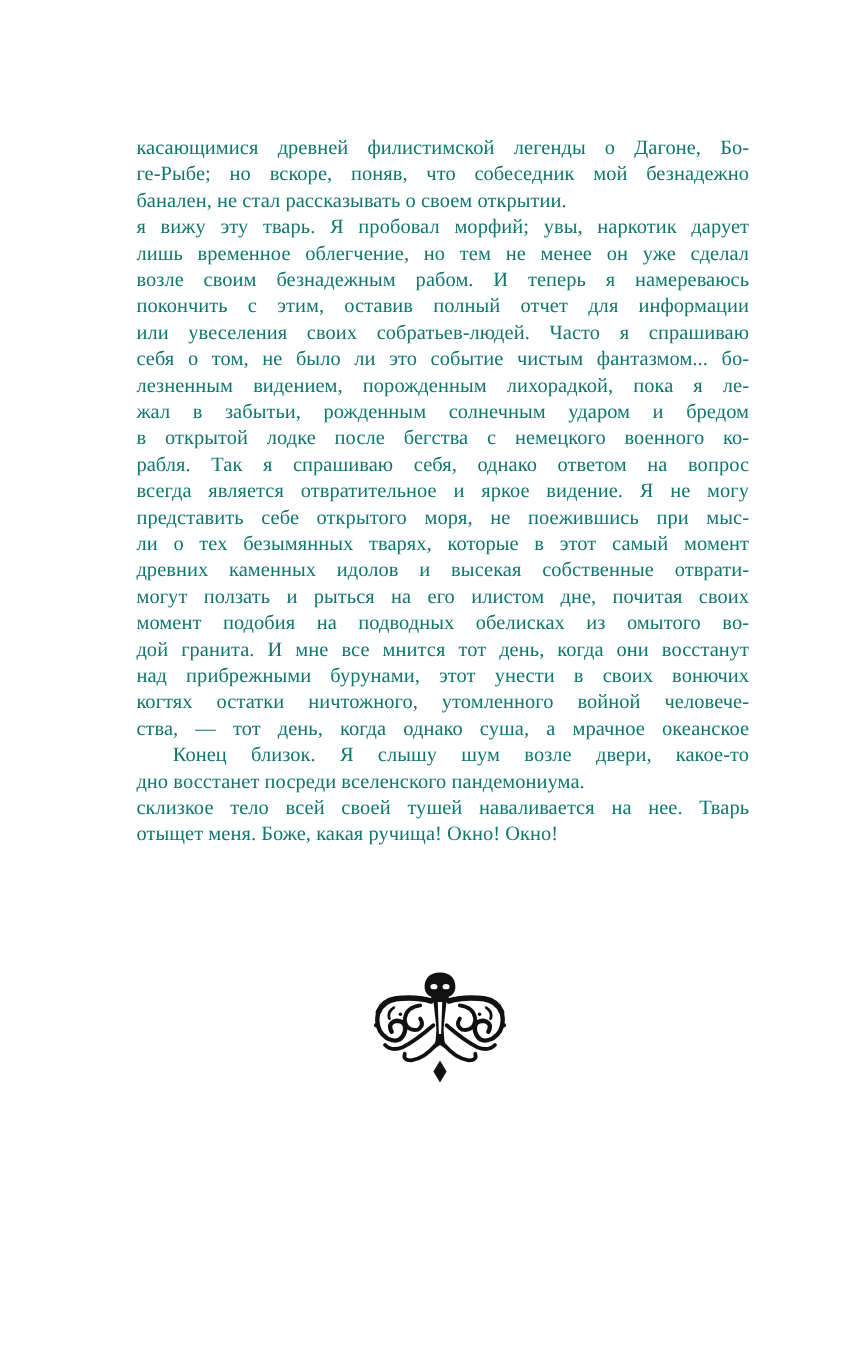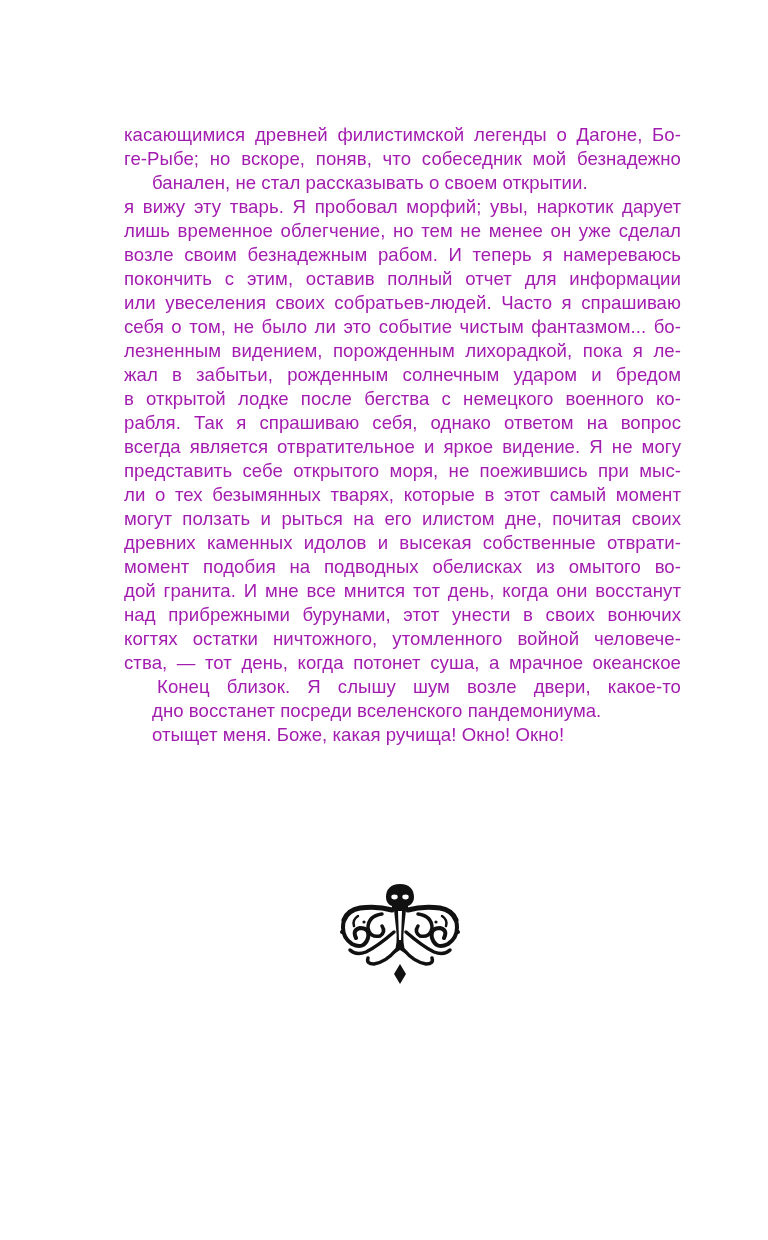--- a/index.html
+++ b/index.html
@@ -1,28 +1,28 @@
 <!DOCTYPE html>
 <html><head>
 <meta charset="utf-8">
 <style>
   html, body { margin: 0; padding: 0; background: #ffffff; }
   body { width: 768px; height: 1240px; position: relative; overflow: hidden; }
   .page { position: absolute; left: 0; top: 0; width: 768px; height: 1240px; background: #fff; }
   .text-block {
     position: absolute; left: 124px; top: 123px; width: 557px;
-    font-family: Liberation Sans, sans-serif;
-    font-size: 18.6px; color: #a21caf; line-height: 24px;
+    font-family: Liberation Serif, serif;
+    font-size: 18.6px; color: #0f766e; line-height: 24px;
   }
   .line {
     display: block; height: 24px; white-space: nowrap;
     text-align: justify; text-align-last: justify;
     letter-spacing: 0.05px;
   }
-  .line.last { text-align: left; text-align-last: left; margin-left: 28px; }
+  .line.last { text-align: left; text-align-last: left; }
   .line.indent { padding-left: 33px; }
   .ornament { position: absolute; left: 338px; top: 880px; width: 124px; height: 106px; }
 </style>
 </head>
 <body>
 
 <div class="page">
   <div class="text-block" id="text-block">
       <span class="line">касающимися древней филистимской легенды о Дагоне, Бо-</span>
       <span class="line">ге-Рыбе; но вскоре, поняв, что собеседник мой безнадежно</span>
@@ -33,29 +33,30 @@
       <span class="line">покончить с этим, оставив полный отчет для информации</span>
       <span class="line">или увеселения своих собратьев-людей. Часто я спрашиваю</span>
       <span class="line">себя о том, не было ли это событие чистым фантазмом... бо-</span>
       <span class="line">лезненным видением, порожденным лихорадкой, пока я ле-</span>
       <span class="line">жал в забытьи, рожденным солнечным ударом и бредом</span>
       <span class="line">в открытой лодке после бегства с немецкого военного ко-</span>
       <span class="line">рабля. Так я спрашиваю себя, однако ответом на вопрос</span>
       <span class="line">всегда является отвратительное и яркое видение. Я не могу</span>
       <span class="line">представить себе открытого моря, не поежившись при мыс-</span>
       <span class="line">ли о тех безымянных тварях, которые в этот самый момент</span>
+      <span class="line">древних каменных идолов и высекая собственные отврати-</span>
       <span class="line">могут ползать и рыться на его илистом дне, почитая своих</span>
-      <span class="line">древних каменных идолов и высекая собственные отврати-</span>
       <span class="line">момент подобия на подводных обелисках из омытого во-</span>
       <span class="line">дой гранита. И мне все мнится тот день, когда они восстанут</span>
       <span class="line">над прибрежными бурунами, этот унести в своих вонючих</span>
       <span class="line">когтях остатки ничтожного, утомленного войной человече-</span>
-      <span class="line">ства, — тот день, когда потонет суша, а мрачное океанское</span>
+      <span class="line">ства, — тот день, когда однако суша, а мрачное океанское</span>
       <span class="line indent">Конец близок. Я слышу шум возле двери, какое-то</span>
       <span class="line last">дно восстанет посреди вселенского пандемониума.</span>
+      <span class="line">склизкое тело всей своей тушей наваливается на нее. Тварь</span>
       <span class="line last">отыщет меня. Боже, какая ручища! Окно! Окно!</span>
     </div>
 
   <div class="ornament">
     <svg viewBox="0 0 124 106" width="124" height="106" xmlns="http://www.w3.org/2000/svg">
       <g fill="#111" stroke="#111">
 
         <path d="M62 4 C52 4 48 10 48 17 C48 22 51 25 54 26 L54 30 L70 30 L70 26 C73 25 76 22 76 17 C76 10 72 4 62 4 Z" stroke="none"></path>
         <ellipse cx="56.5" cy="17" rx="3.2" ry="2.4" fill="#fff" stroke="none"></ellipse>
         <ellipse cx="67.5" cy="17" rx="3.2" ry="2.4" fill="#fff" stroke="none"></ellipse>

